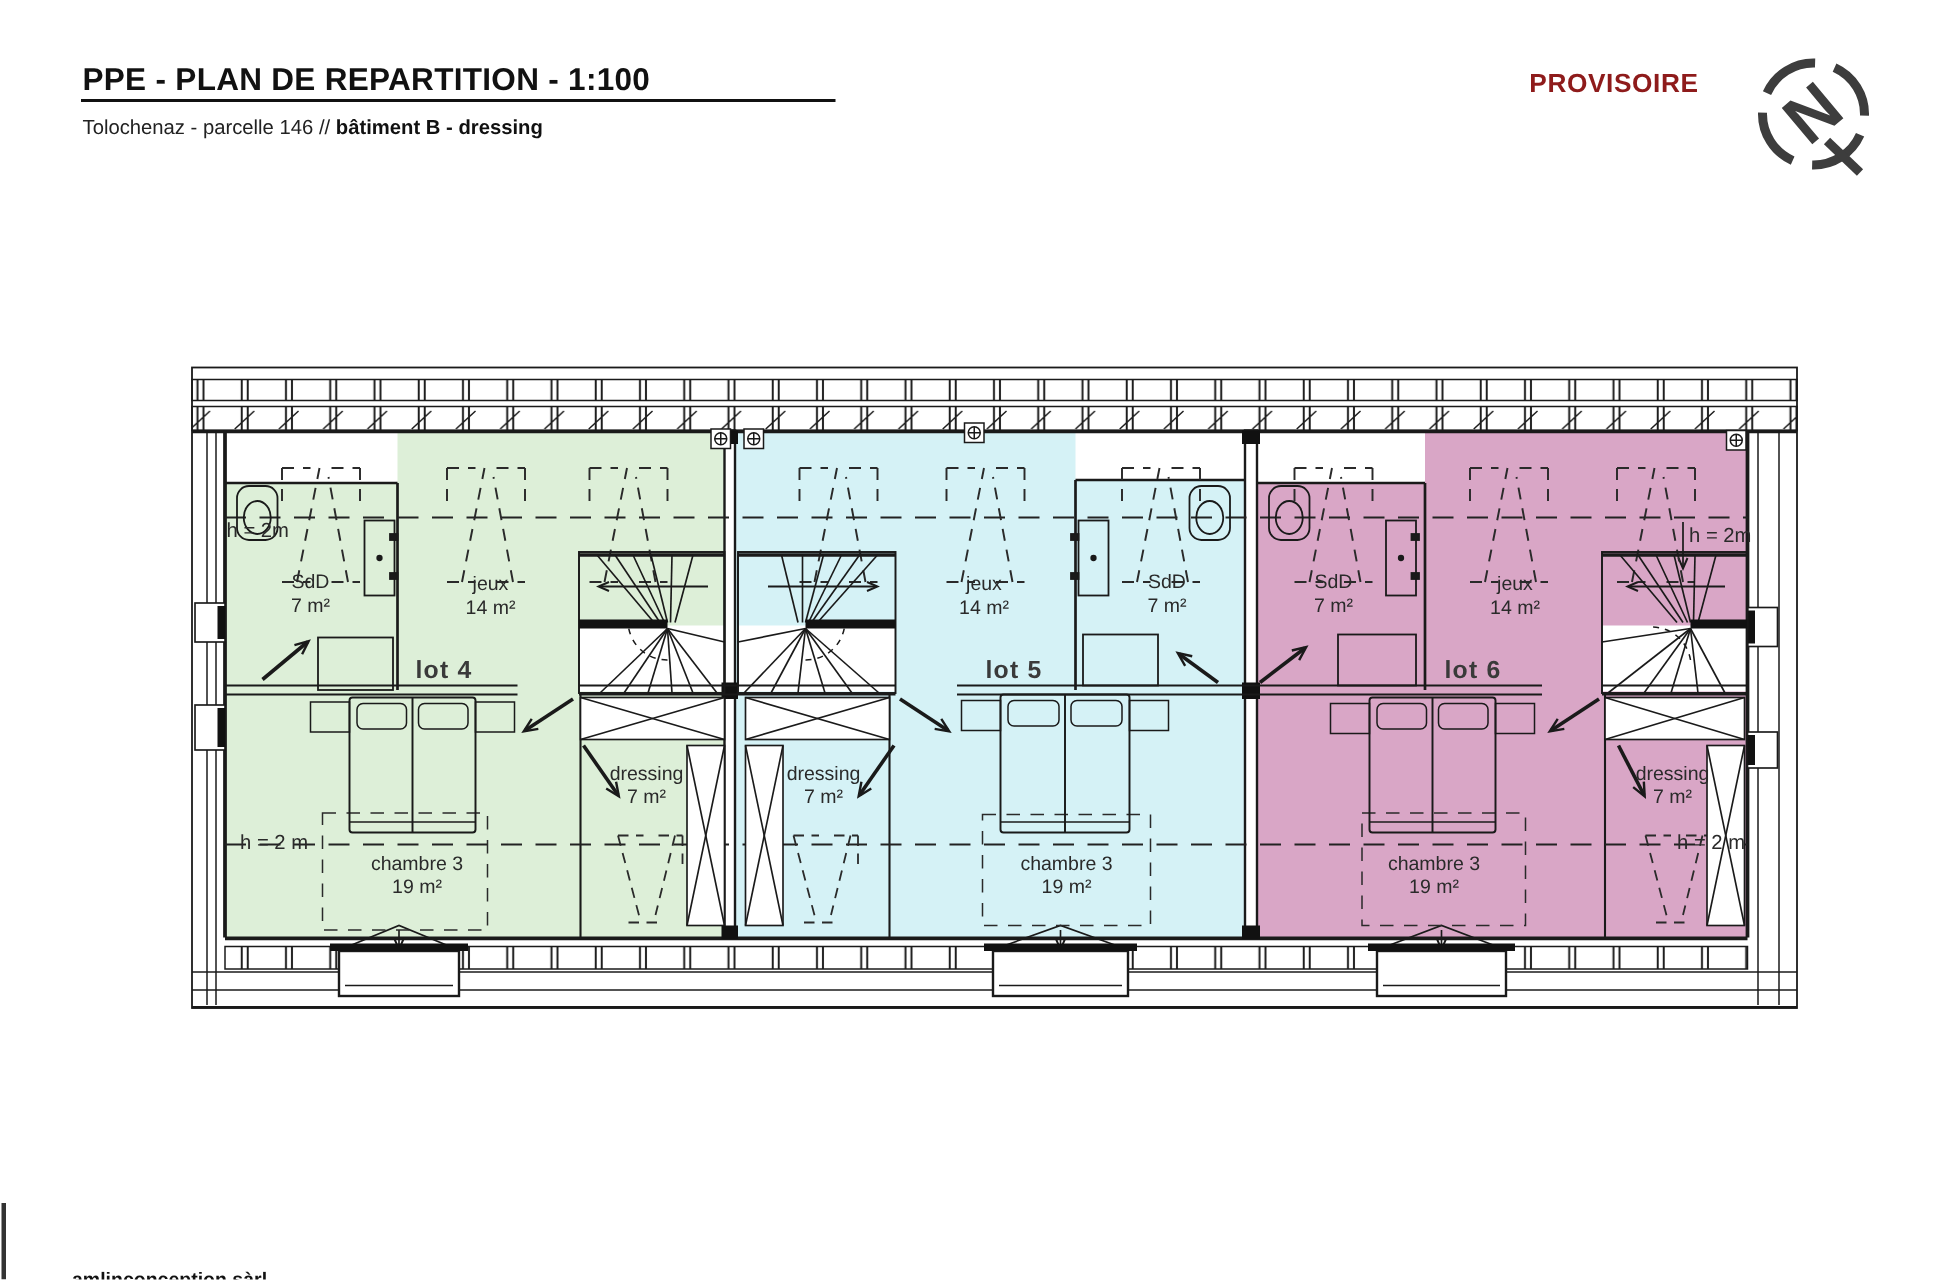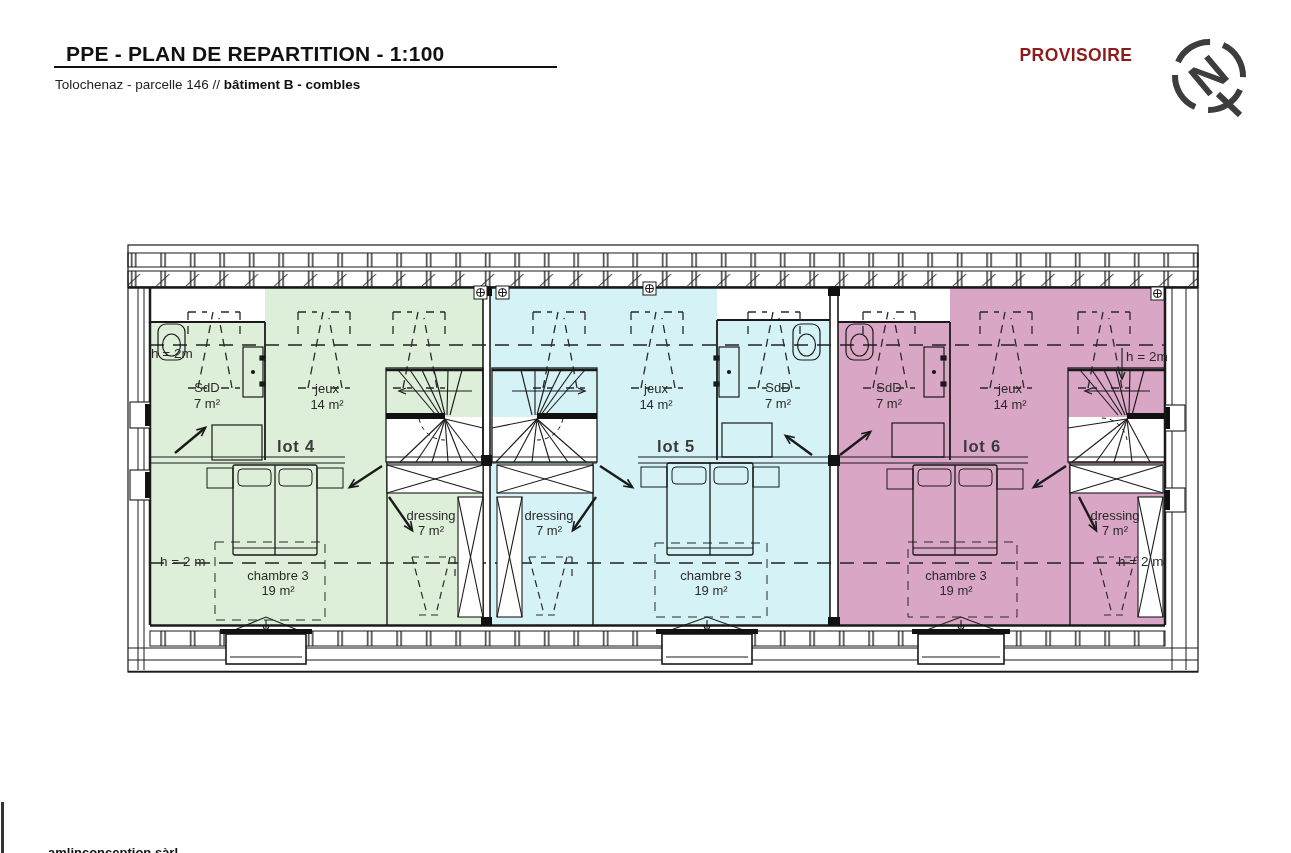--- a/index.html
+++ b/index.html
@@ -2,21 +2,21 @@
 <html><head>
 <meta charset="utf-8">
 <style>
   html,body{margin:0;padding:0;}
   body{
     width:1291px;height:853px;position:relative;overflow:hidden;
     background:#ffffff;font-family:"Liberation Sans",sans-serif;
   }
   .hdr-title{
     position:absolute;left:55px;top:42px;font-size:21px;font-weight:700;
-    color:#111;letter-spacing:.2px;white-space:nowrap;margin-left:11px;
+    color:#111;letter-spacing:.2px;white-space:nowrap;
   }
   .hdr-rule{
     position:absolute;left:54px;top:66px;width:503px;height:2px;background:#111;
   }
   .hdr-sub{
     position:absolute;left:55px;top:77px;font-size:13.5px;color:#222;white-space:nowrap;
   }
   .hdr-sub b{font-weight:700;color:#111;}
   .status{
     position:absolute;left:1010px;top:45px;width:132px;text-align:center;
@@ -30,21 +30,21 @@
   svg text{font-family:"Liberation Sans",sans-serif;fill:#2a2a2a;}
   .rm{font-size:13px;}
   .lot{font-size:16.5px;font-weight:700;fill:#3a3a3a;letter-spacing:.8px;}
   .hnote{font-size:13.5px;}
 </style>
 </head>
 <body>
 
 <div class="hdr-title">PPE - PLAN DE REPARTITION - 1:100</div>
 <div class="hdr-rule"></div>
-<div class="hdr-sub"><span>Tolochenaz - parcelle 146 // </span><b>bâtiment B - combles</b></div>
+<div class="hdr-sub"><span>Tolochenaz - parcelle 146 // </span><b>bâtiment B - dressing</b></div>
 <div class="status" style="color:#8e1b1b;">PROVISOIRE</div>
 
 <svg style="position:absolute;left:1168px;top:34px;" width="84" height="84" viewBox="0 0 84 84">
   <g stroke="#3d3d3d" fill="none">
     <circle cx="41" cy="42" r="34" stroke-width="6" stroke-dasharray="40 13.4" transform="rotate(24 41 42)"></circle>
     <line x1="50" y1="60" x2="72" y2="81" stroke-width="6"></line>
   </g>
   <text x="41" y="57" text-anchor="middle" transform="rotate(-40 41 42)" style="font-size:46px;font-weight:700;fill:#3d3d3d;">N</text>
 </svg>
 

